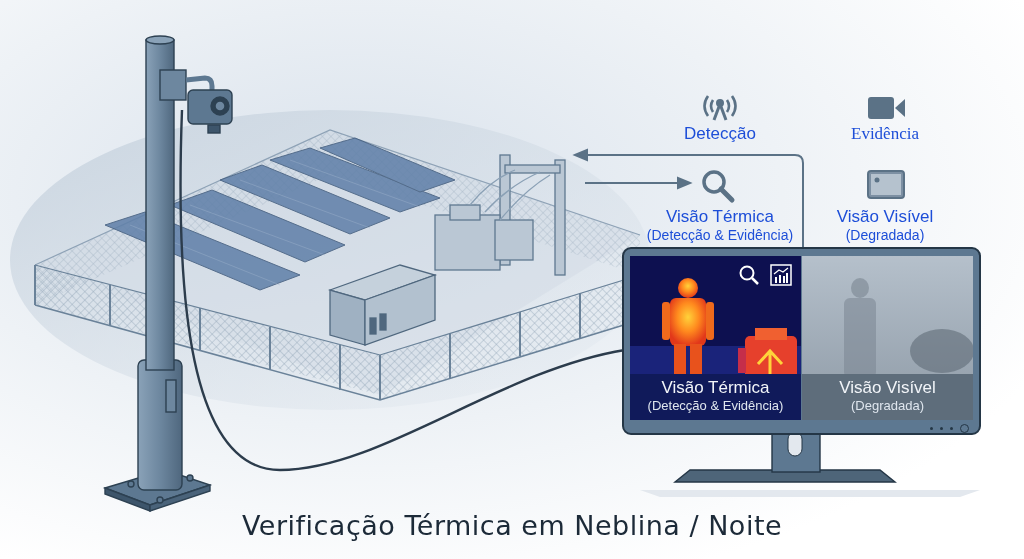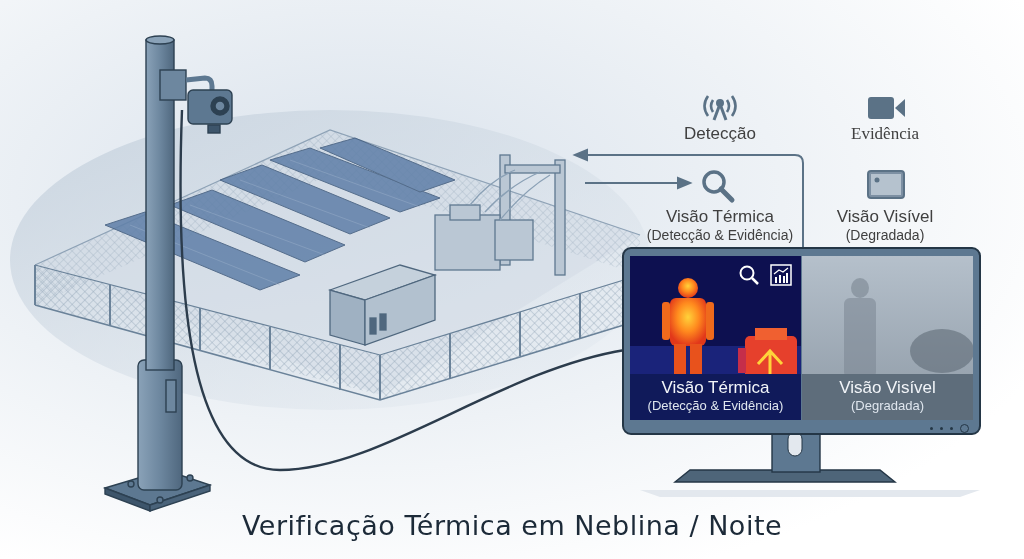--- a/index.html
+++ b/index.html
@@ -2,21 +2,21 @@
 <html><head>
 <meta charset="utf-8">
 <style>
   html, body { margin:0; padding:0; }
   body {
     width:1024px; height:559px; overflow:hidden; position:relative;
     background: radial-gradient(ellipse at 35% 35%, #d9e2ec 0%, #eef2f6 45%, #ffffff 80%);
     font-family: "Liberation Sans", sans-serif;
   }
   .stage { position:absolute; left:0; top:0; width:1024px; height:559px; }
-  .label { position:absolute; text-align:center; color:#404040; }
+  .label { position:absolute; text-align:center; color:#1d4ed8; }
   .label .main { font-size:17px; line-height:20px; }
   .label .sub { font-size:14px; line-height:17px; }
   .icon-wrap { position:absolute; }
   .monitor-screen-half { position:absolute; top:0; height:100%; overflow:hidden; }
   .caption-bar { position:absolute; left:0; right:0; bottom:0; height:46px; text-align:center; color:#f2f5f9; }
   .caption-bar .main { font-size:17px; line-height:20px; padding-top:4px; }
   .caption-bar .sub { font-size:13px; line-height:16px; color:#dfe6ee; }
   .title {
     position:absolute; left:0; right:0; top:510px; text-align:center;
     font-family:"DejaVu Sans", sans-serif; font-size:27px; letter-spacing:0.5px;

